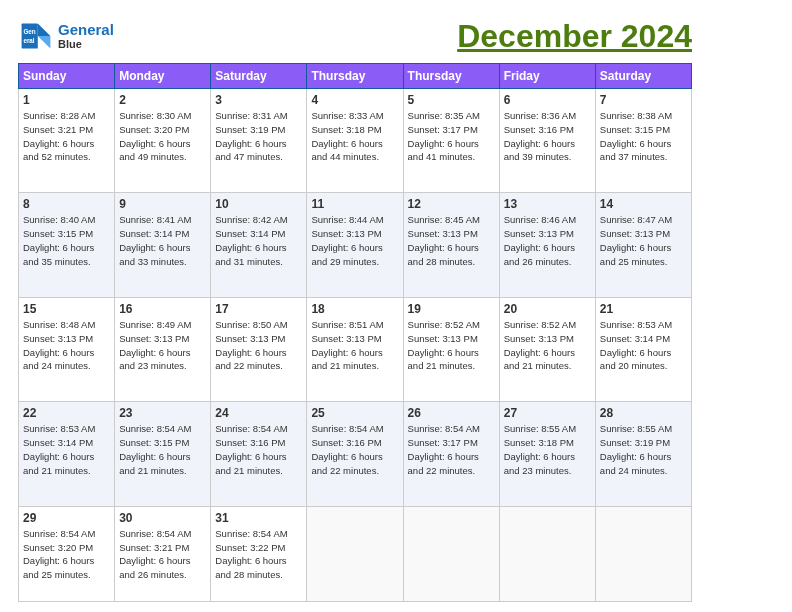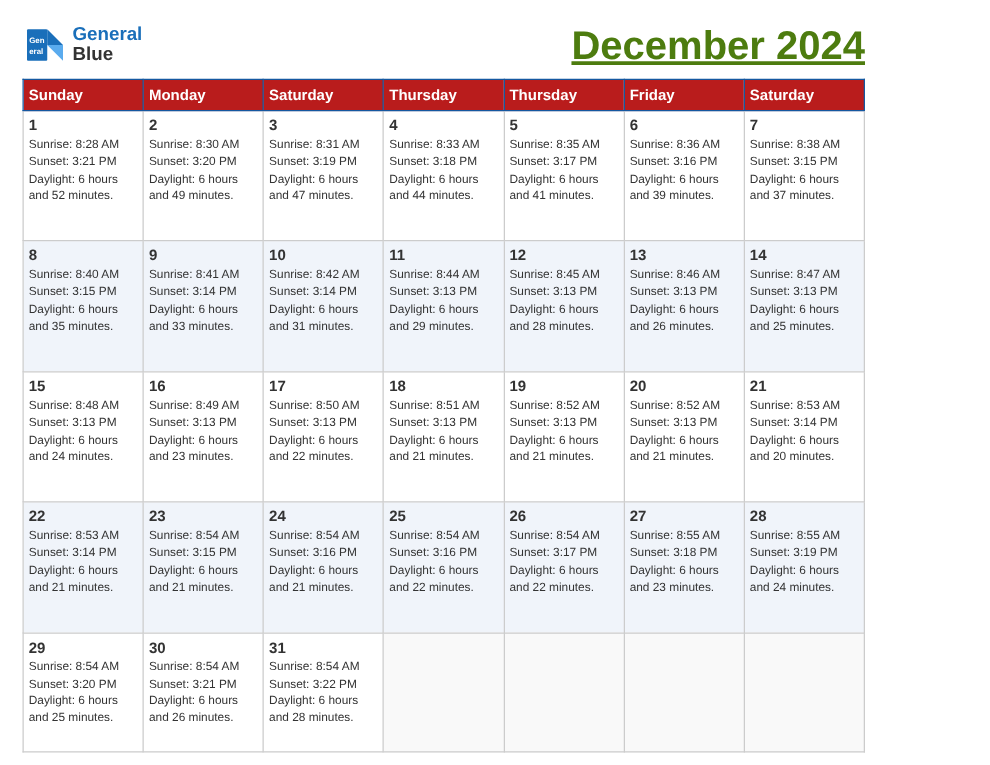--- a/index.html
+++ b/index.html
@@ -46,21 +46,21 @@
       color: #555;
     }
     .calendar {
       flex: 1;
       border: 1px solid #ccc;
       border-collapse: collapse;
       width: 100%;
       table-layout: fixed;
     }
     .calendar th {
-      background: #b91c1c;
+      background: #8b5cf6;
       color: #fff;
       font-size: 12px;
       font-weight: bold;
       padding: 5px 4px;
       text-align: left;
       border: 1px solid #1558a0;
     }
     .calendar td {
       border: 1px solid #ccc;
       vertical-align: top;
@@ -98,21 +98,21 @@
     <div class="logo">
       <svg class="logo-icon" viewBox="0 0 40 40">
         <polygon points="22,6 36,20 22,20" fill="#1a6fba"></polygon>
         <polygon points="22,20 36,20 36,34" fill="#5aabee"></polygon>
         <rect x="4" y="6" width="18" height="28" fill="#1a6fba" rx="1"></rect>
         <text x="6" y="18" font-size="7" fill="white" font-weight="bold">Gen</text>
         <text x="6" y="28" font-size="7" fill="white" font-weight="bold">eral</text>
       </svg>
       <div>
         <div style="font-size:15px;font-weight:bold;color:#1a6fba;line-height:1.1;">General</div>
-        <div style="font-size:15px;font-weight:bold;color:#333;line-height:1.1;">Blue</div>
+        <div style="font-size:11px;font-weight:bold;color:#333;line-height:1.1;">Blue</div>
       </div>
     </div>
     <div class="title-block">
       <div class="main-title">December 2024</div>
     </div>
   </div>
 
   <table class="calendar">
     <thead>
       <tr>

